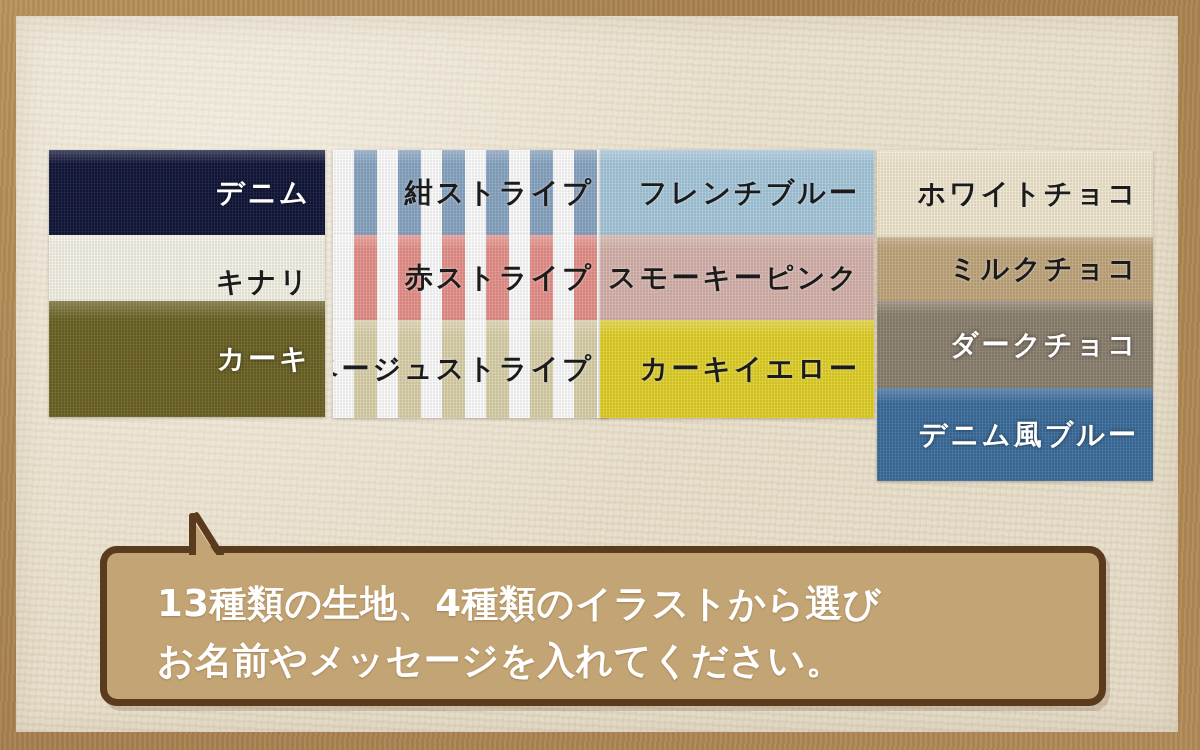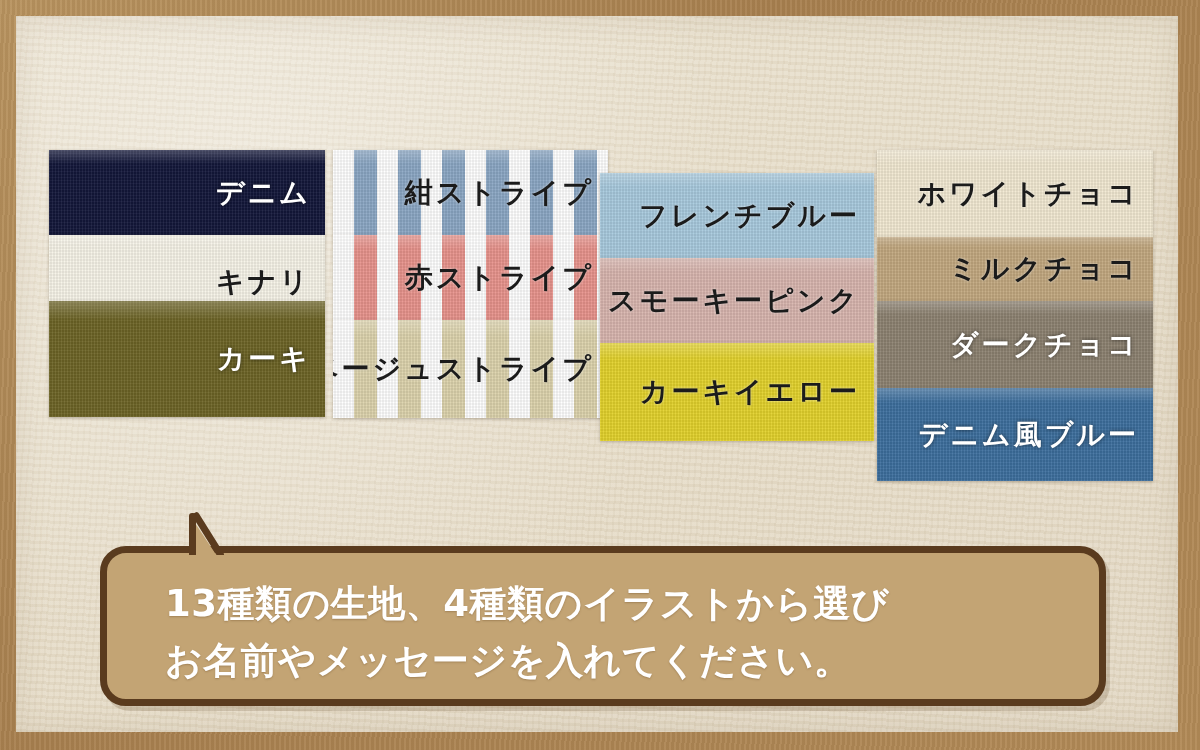--- a/index.html
+++ b/index.html
@@ -99,23 +99,22 @@
 
   
   #speech-bubble {
     position: absolute;
     left: 100px;
     top: 546px;
     width: 1006px;
     height: 160px;
     background: #c3a474;
     border: 7px solid #5a3b1e;
-    border-radius: 26px;
+    border-radius: 17px;
     box-shadow: 4px 5px 0 rgba(90,59,30,0.18);
-    padding-left: 8px;
   }
 
   
   .tail-fill {
     position: absolute;
     left: 82px;
     top: -38px;
     width: 32px;
     height: 44px;
     background: #c3a474;
@@ -191,21 +190,21 @@
           <span class="swatch-label lbl-dark">紺ストライプ</span>
         </div>
         <div class="swatch" style="height: 85px; background: repeating-linear-gradient(90deg, rgb(255, 255, 255) 0px, rgb(255, 255, 255) 21px, rgb(232, 147, 140) 21px, rgb(232, 147, 140) 44px); text-align: right;">
           <span class="swatch-label lbl-dark">赤ストライプ</span>
         </div>
         <div class="swatch" style="height: 98px; background: repeating-linear-gradient(90deg, rgb(255, 255, 255) 0px, rgb(255, 255, 255) 21px, rgb(221, 211, 172) 21px, rgb(221, 211, 172) 44px);">
           <span class="swatch-label lbl-dark">ベージュストライプ</span>
         </div>
       </div>
       <div class="swatch-col c3">
-        <div class="swatch" style="height: 85px; background: rgb(168, 202, 222); margin-top: 23px;">
+        <div class="swatch" style="height: 85px; background: rgb(168, 202, 222);">
           <span class="swatch-label lbl-dark">フレンチブルー</span>
         </div>
         <div class="swatch" style="height: 85px; background: rgb(216, 181, 174);">
           <span class="swatch-label lbl-dark">スモーキーピンク</span>
         </div>
         <div class="swatch" style="height: 98px; background: rgb(227, 210, 43);">
           <span class="swatch-label lbl-dark">カーキイエロー</span>
         </div>
       </div>
       <div class="swatch-col c4">

